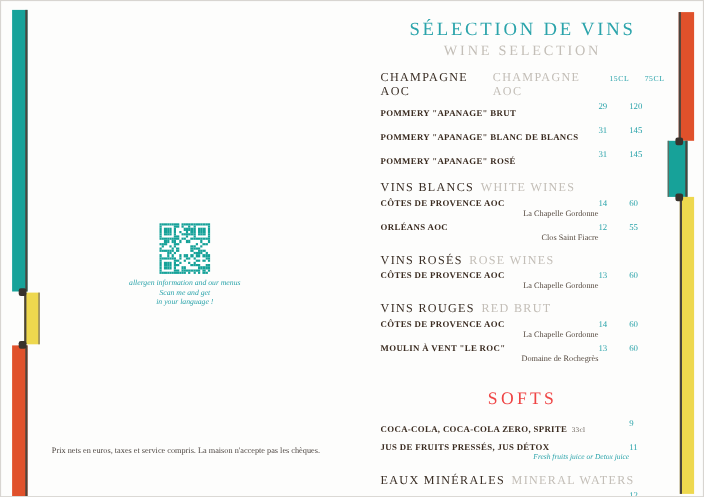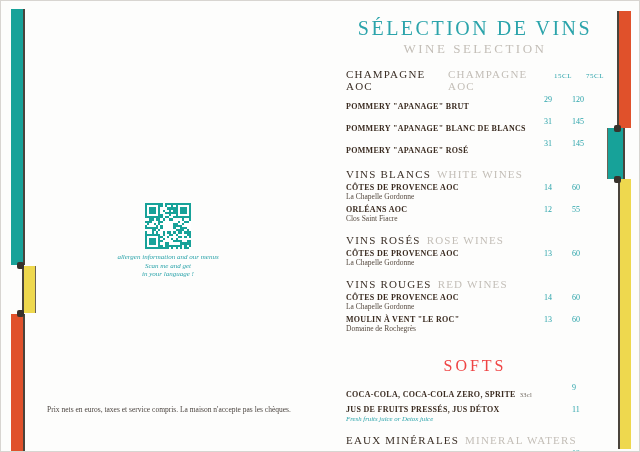--- a/index.html
+++ b/index.html
@@ -24,33 +24,33 @@
   .qr div.on{background:#17a299;}
   .qr-caption{position:absolute;left:47px;top:252px;width:240px;text-align:center;
       font-style:italic;color:#2aa3aa;font-size:7px;line-height:8.5px;}
   .footer{position:absolute;left:28px;top:404px;width:280px;text-align:center;}
   .footer-fr{font-size:7.5px;color:#4c4540;line-height:9px;}
   .footer-en{font-size:7px;font-style:italic;color:#2aa3aa;line-height:9px;}
 
   
   .menu{position:absolute;left:345px;top:16px;width:258px;}
   .page-title{text-align:center;}
-  .title-fr{font-size:20px;letter-spacing:2.5px;color:#2ba4ab;font-weight:400;}
+  .title-fr{font-size:17px;letter-spacing:2.5px;color:#2ba4ab;font-weight:400;}
   .title-en{font-size:13px;letter-spacing:2.5px;color:#c3beb7;margin-top:1px;}
   .sec-head{display:flex;align-items:baseline;margin-top:11px;margin-bottom:3px;}
   .sec-fr{font-size:11px;letter-spacing:1.2px;color:#3b2f26;}
   .sec-en{font-size:11px;letter-spacing:1.2px;color:#c3beb7;margin-left:6px;}
   .cols{margin-left:auto;display:flex;}
   .colh{width:28px;text-align:right;font-size:7px;color:#2aa3aa;letter-spacing:.5px;}
   .colh + .colh{width:32px;}
   .row{display:flex;align-items:flex-start;margin-bottom:4px;}
   .row .names{flex:1;min-width:0;}
   .iname{font-size:8px;font-weight:bold;color:#3a2b20;letter-spacing:.3px;line-height:9.5px;}
   .isize{font-size:6.5px;font-weight:normal;color:#6b635a;margin-left:4px;letter-spacing:.3px;}
-  .isub{font-size:7.5px;color:#55493f;line-height:8.5px;}
+  .isub{font-size:7.5px;color:#55493f;line-height:8.5px;text-align:right;}
   .isub.en{font-style:italic;color:#2aa3aa;font-size:6.8px;}
   .p1,.p2{width:28px;font-size:8px;color:#2aa3aa;line-height:9.5px;}
   .p2{width:32px;}
   .softs-title{text-align:center;font-size:16px;letter-spacing:3px;color:#ef4444;margin-top:24px;margin-bottom:8px;}
 </style>
 </head>
 <body>
 
 <div class="page">
 
@@ -577,21 +577,21 @@
       <div class="names">
         <div class="iname">CÔTES DE PROVENCE AOC</div>
         <div class="isub">La Chapelle Gordonne</div>
       </div>
       <span class="p1">13</span>
       <span class="p2">60</span>
     </div>
 
     <div class="sec-head">
       <span class="sec-fr">VINS ROUGES</span>
-      <span class="sec-en">RED WINES</span>
+      <span class="sec-en">RED BRUT</span>
     </div>
     <div class="row">
       <div class="names">
         <div class="iname">CÔTES DE PROVENCE AOC</div>
         <div class="isub">La Chapelle Gordonne</div>
       </div>
       <span class="p1">14</span>
       <span class="p2">60</span>
     </div>
     <div class="row">

